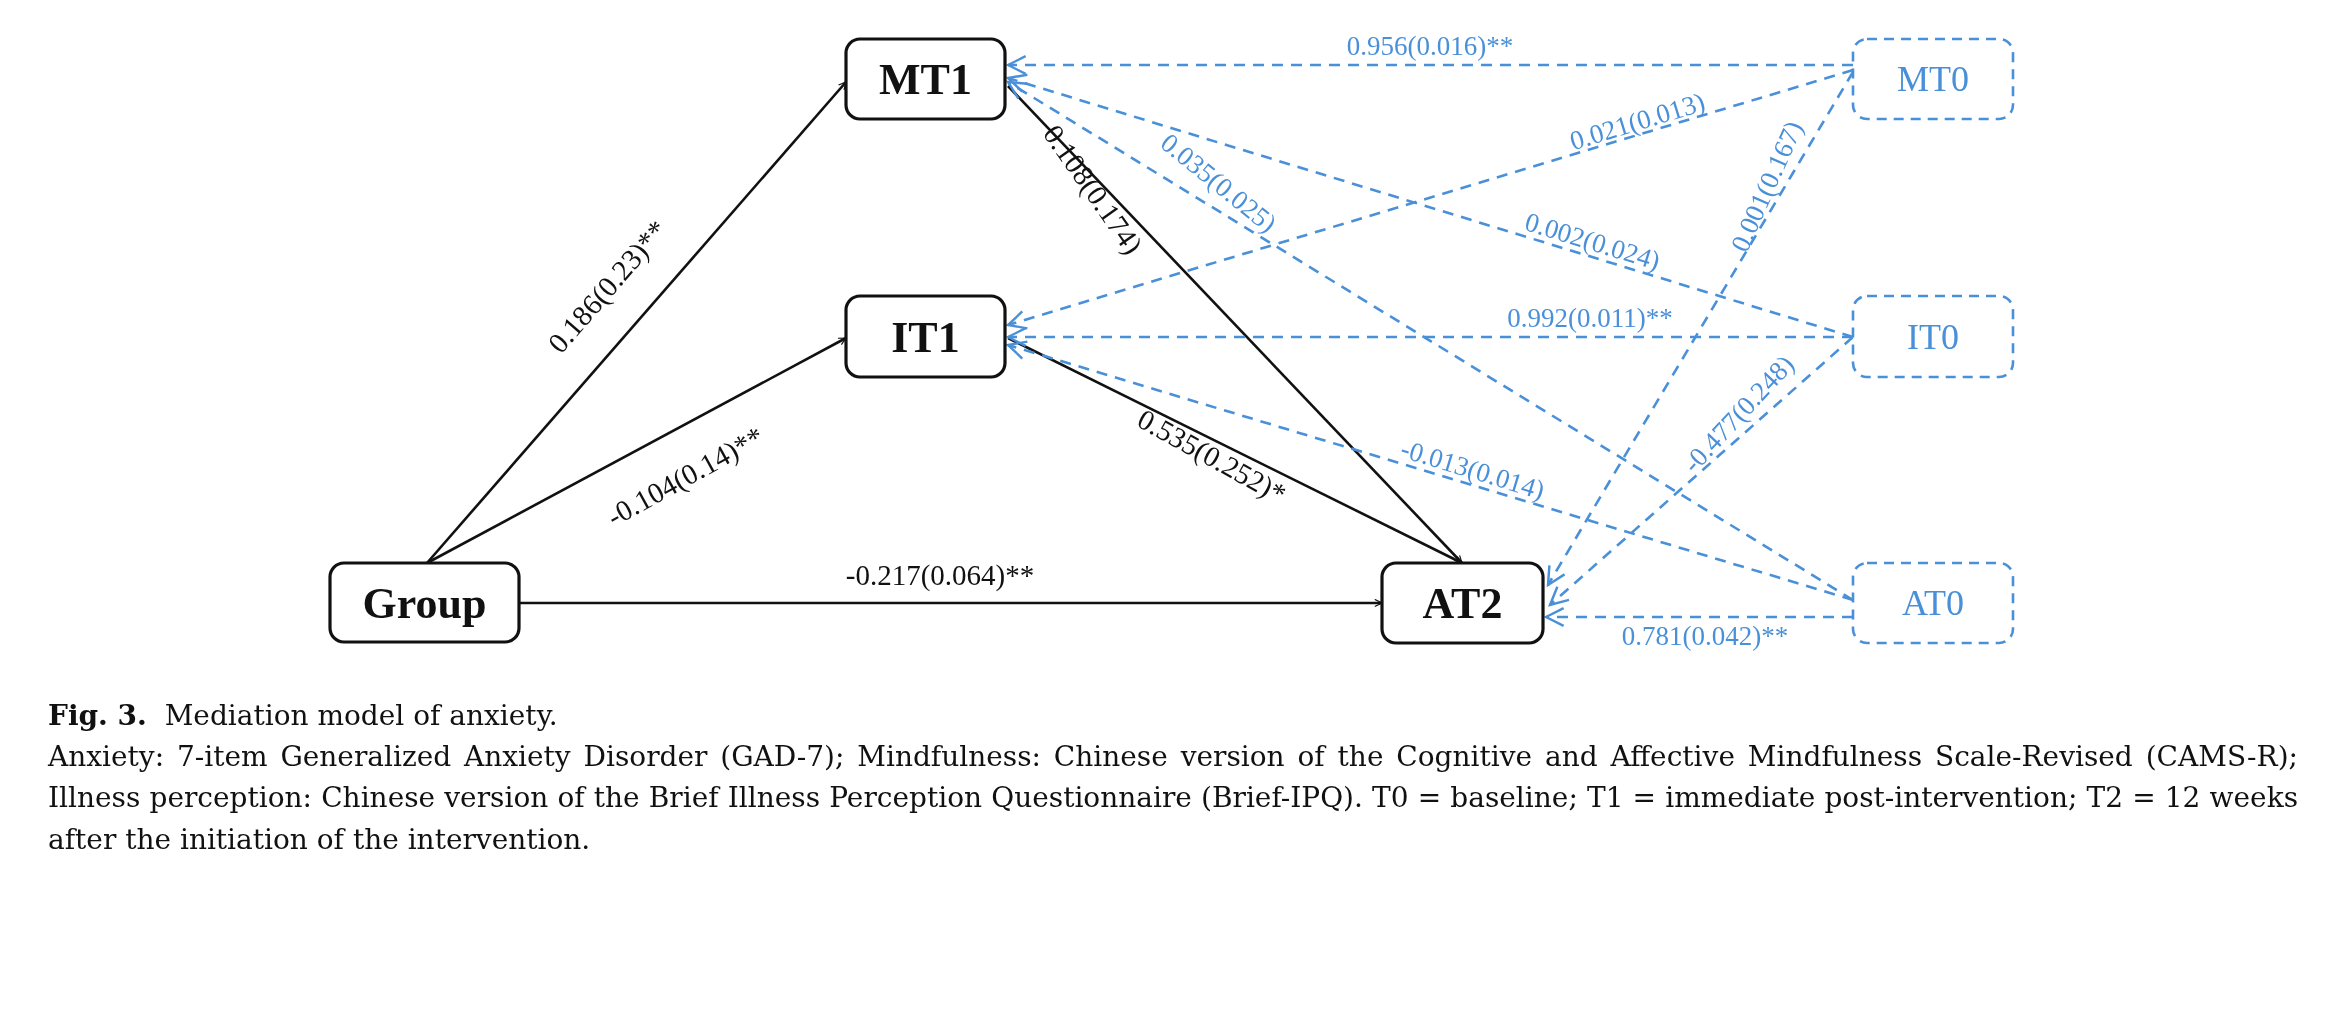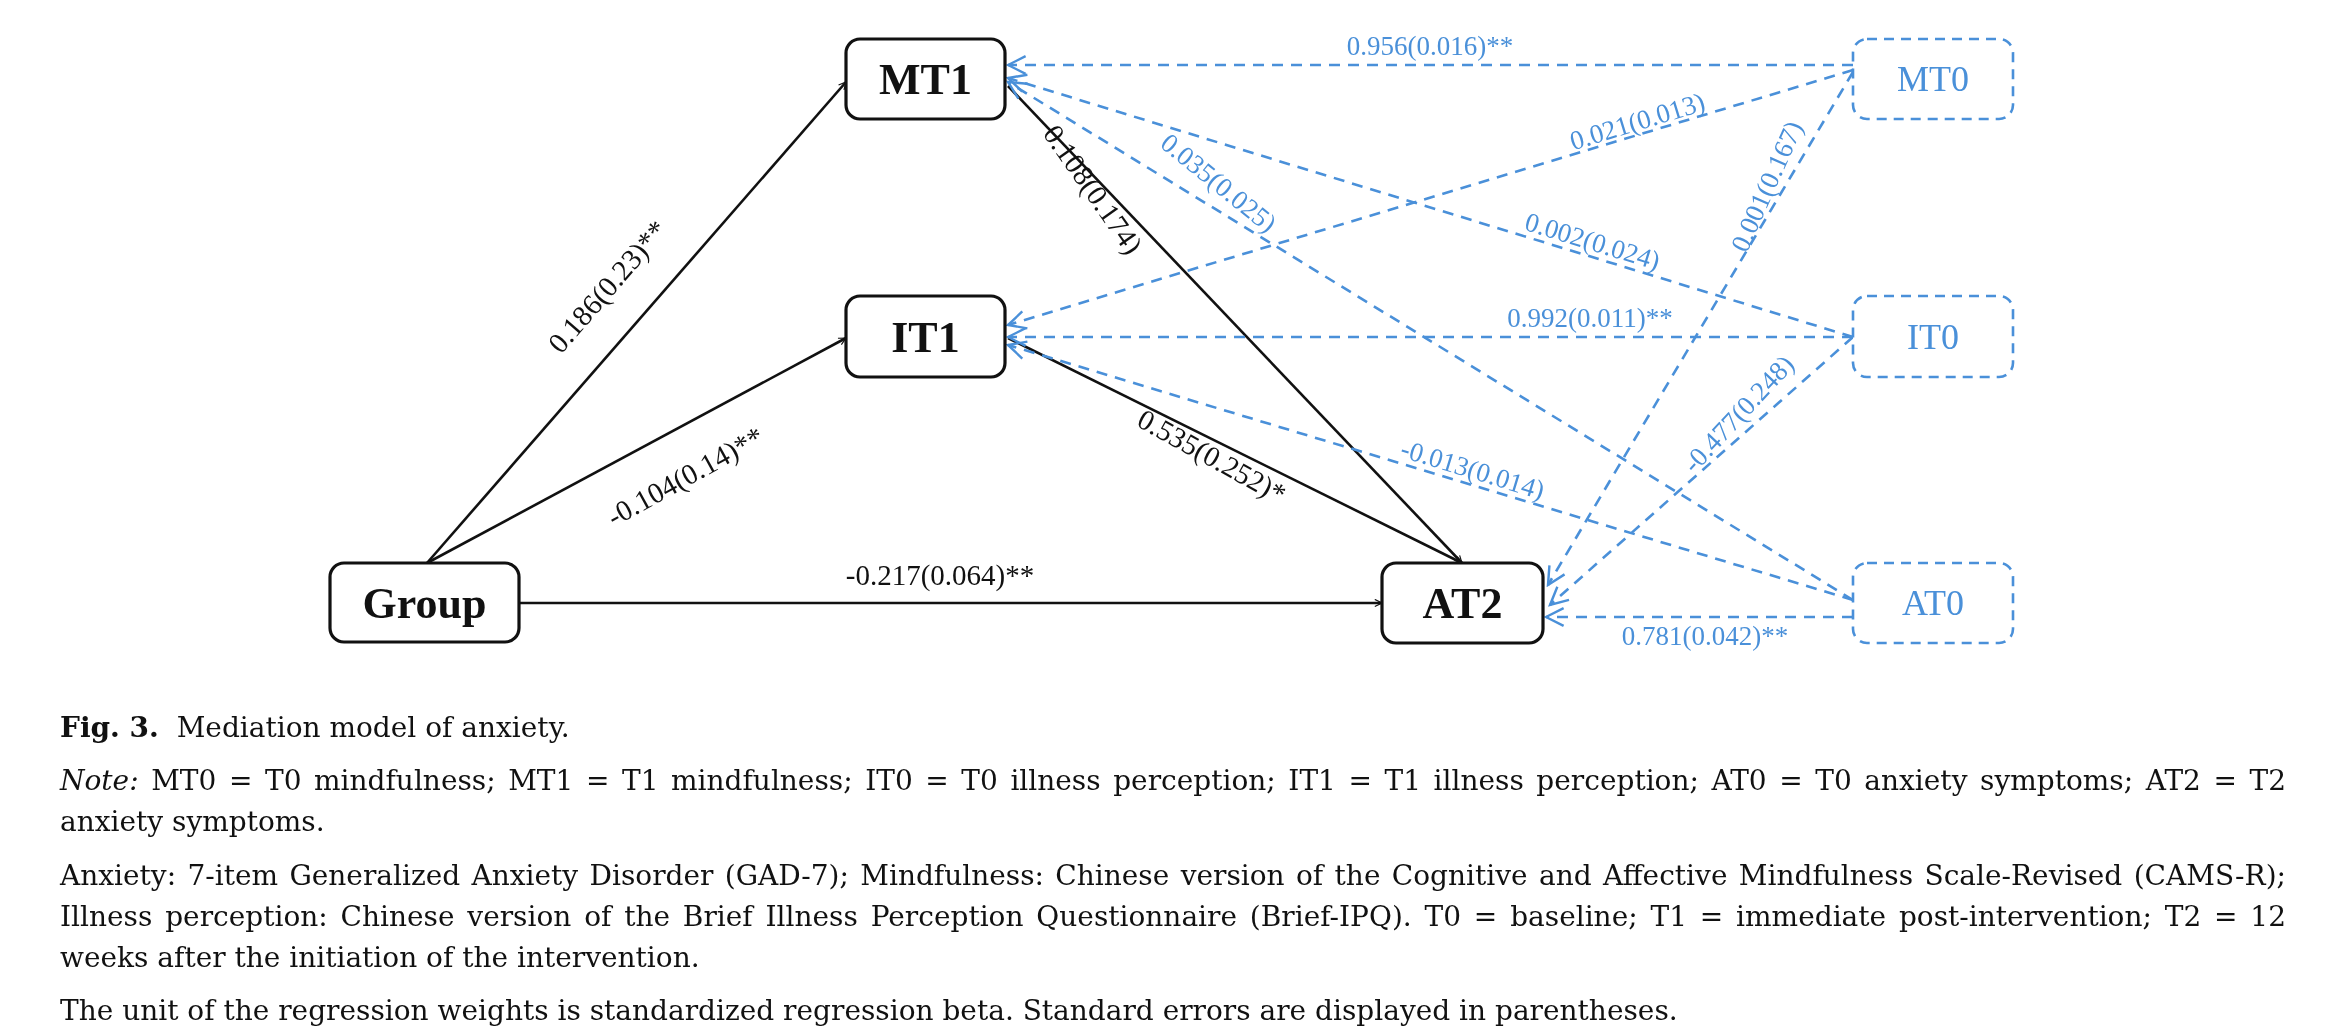--- a/index.html
+++ b/index.html
@@ -9,21 +9,21 @@
   .node-rect-dash { fill: #ffffff; stroke: #4a90d9; stroke-width: 2.6; stroke-dasharray: 10 7; }
   .node-text-solid { font-family: "Liberation Serif", serif; font-weight: bold; font-size: 44px; fill: #111111; }
   .node-text-dash { font-family: "Liberation Serif", serif; font-size: 36px; fill: #4a90d9; }
   .edge-solid { stroke: #111111; stroke-width: 2.6; fill: none; }
   .edge-dash { stroke: #4a90d9; stroke-width: 2.6; fill: none; stroke-dasharray: 11 8; }
   .lbl-solid { font-family: "Liberation Serif", serif; font-size: 29px; fill: #111111; }
   .lbl-dash { font-family: "Liberation Serif", serif; font-size: 27px; fill: #4a90d9; }
   #caption { position: absolute; left: 48px; top: 695px; width: 2250px;
              font-family: "DejaVu Serif", serif; font-size: 28px; line-height: 41.2px; color: #111111;
              text-align: justify; }
-  #caption p { margin: 12px; }
+  #caption p { margin: 0; }
   .b { font-weight: bold; }
   .i { font-style: italic; }
 </style>
 </head>
 <body>
 
 <svg id="diagram" viewBox="0 0 2340 680" xmlns="http://www.w3.org/2000/svg">
   <defs>
     <marker id="arrow-black" viewBox="0 0 20 20" refX="18" refY="10" markerWidth="9" markerHeight="9" markerUnits="userSpaceOnUse" orient="auto">
       <path d="M2,2 L18,10 L2,18" fill="none" stroke="#111111" stroke-width="2.6"></path>
@@ -98,19 +98,14 @@
         <text x="1933" y="615" text-anchor="middle" class="node-text-dash">AT0</text>
       </g>
     </g>
 </svg>
 
 <div id="caption">
   <p>
     <span class="b">Fig. 3.</span>&nbsp;
     <span>Mediation model of anxiety.</span>
   </p>
-  <p>
-    <span class="i">Note:</span>
-    <span>MT0 = T0 mindfulness; MT1 = T1 mindfulness; IT0 = T0 illness perception; IT1 = T1 illness perception; AT0 = T0 anxiety symptoms; AT2 = T2 anxiety symptoms.</span>
-  </p>
   <p>Anxiety: 7-item Generalized Anxiety Disorder (GAD-7); Mindfulness: Chinese version of the Cognitive and Affective Mindfulness Scale-Revised (CAMS-R); Illness perception: Chinese version of the Brief Illness Perception Questionnaire (Brief-IPQ). T0 = baseline; T1 = immediate post-intervention; T2 = 12 weeks after the initiation of the intervention.</p>
-  <p>The unit of the regression weights is standardized regression beta. Standard errors are displayed in parentheses.</p>
 </div>
 
 </body></html>

